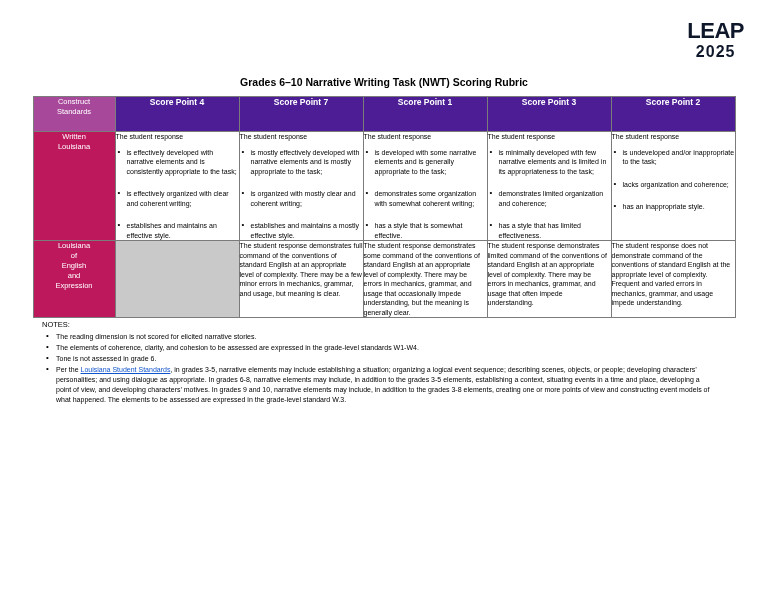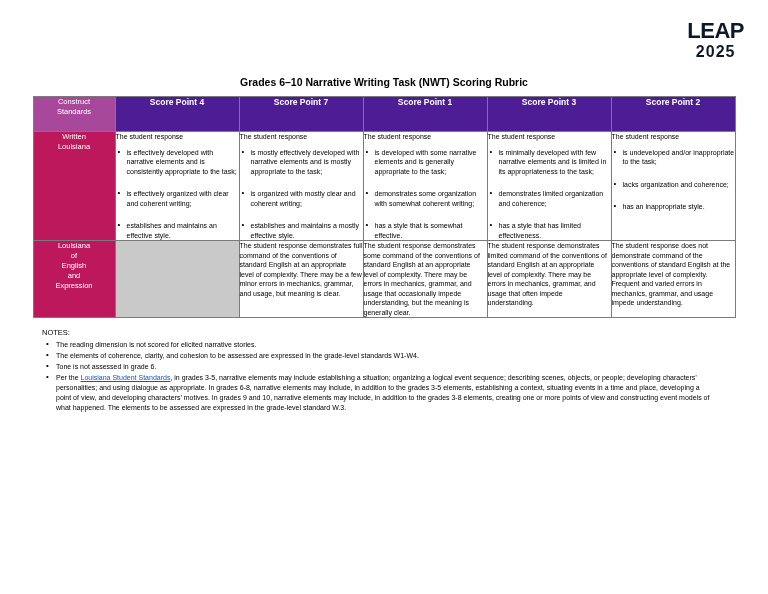--- a/index.html
+++ b/index.html
@@ -175,21 +175,21 @@
     position: absolute;
     left: -9px;
     top: -1px;
     font-size: 8px;
   }
   .cell p.block {
     margin: 0;
   }
   
   .notes {
-    margin: 10px 0 0 24px;
+    margin: 2px 0 0 24px;
     font-size: 7px;
     line-height: 10px;
   }
   .notes-title {
     font-size: 7.5px;
     margin-bottom: 2px;
   }
   .notes ul {
     margin: 0;
     padding-left: 14px;

